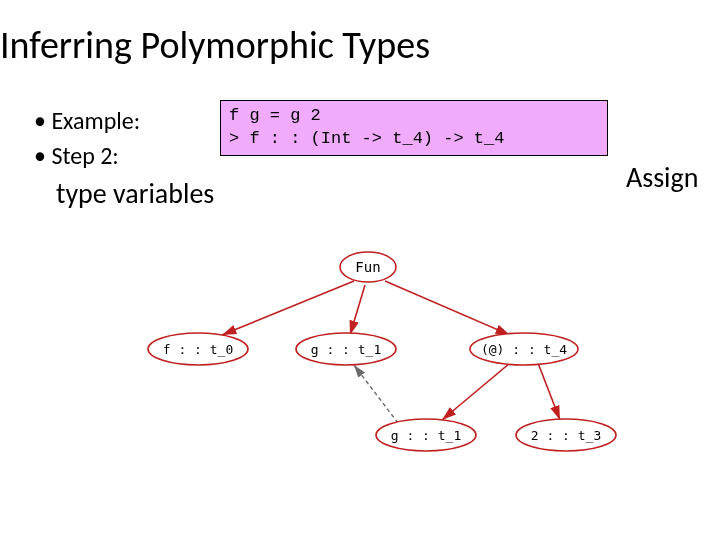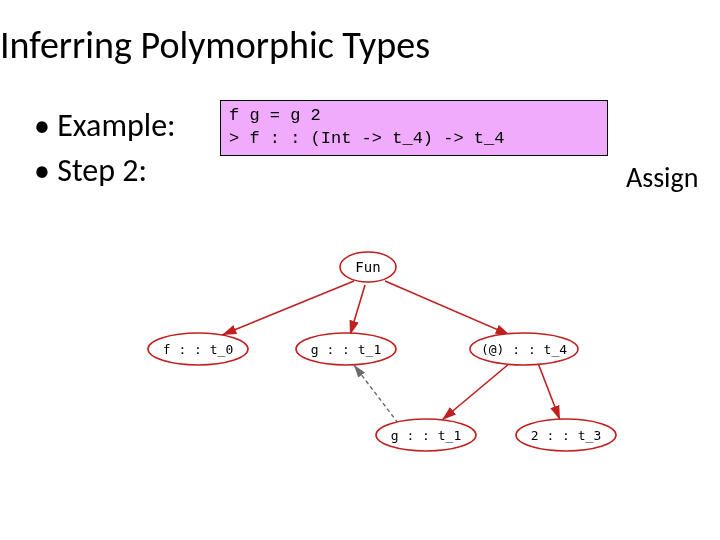--- a/index.html
+++ b/index.html
@@ -18,21 +18,21 @@
     padding-top:22px;
     font-weight:400;
   }
   .body-area{
     position:absolute;
     left:34px;
     top:100px;
     width:650px;
   }
   .bullet{
-    font-size:32px;
+    font-size:24px;
     margin:6px 0;
     padding-left:22px;
     text-indent:-22px;
   }
   .bullet::before{
     content:"• ";
   }
   .bullet-wrap{
     max-width:210px;
   }
@@ -69,20 +69,21 @@
 </style>
 </head>
 <body>
 
 <div class="title">Inferring Polymorphic Types</div>
 
 <div class="body-area">
   <div class="bullet-wrap">
     <div class="bullet">Example:</div>
     <div class="bullet">Step 2:</div>
+    <div class="bullet-cont" style="font-size:28px;padding-left:22px">type variables</div>
   </div>
 </div>
 
 <div class="codebox"><span>f g = g 2</span>
 <span>&gt; f : : (Int -&gt; t_4) -&gt; t_4</span></div>
 
 <div class="assign">Assign</div>
 
 <div class="diagram">
 <svg viewBox="0 0 480 280">

